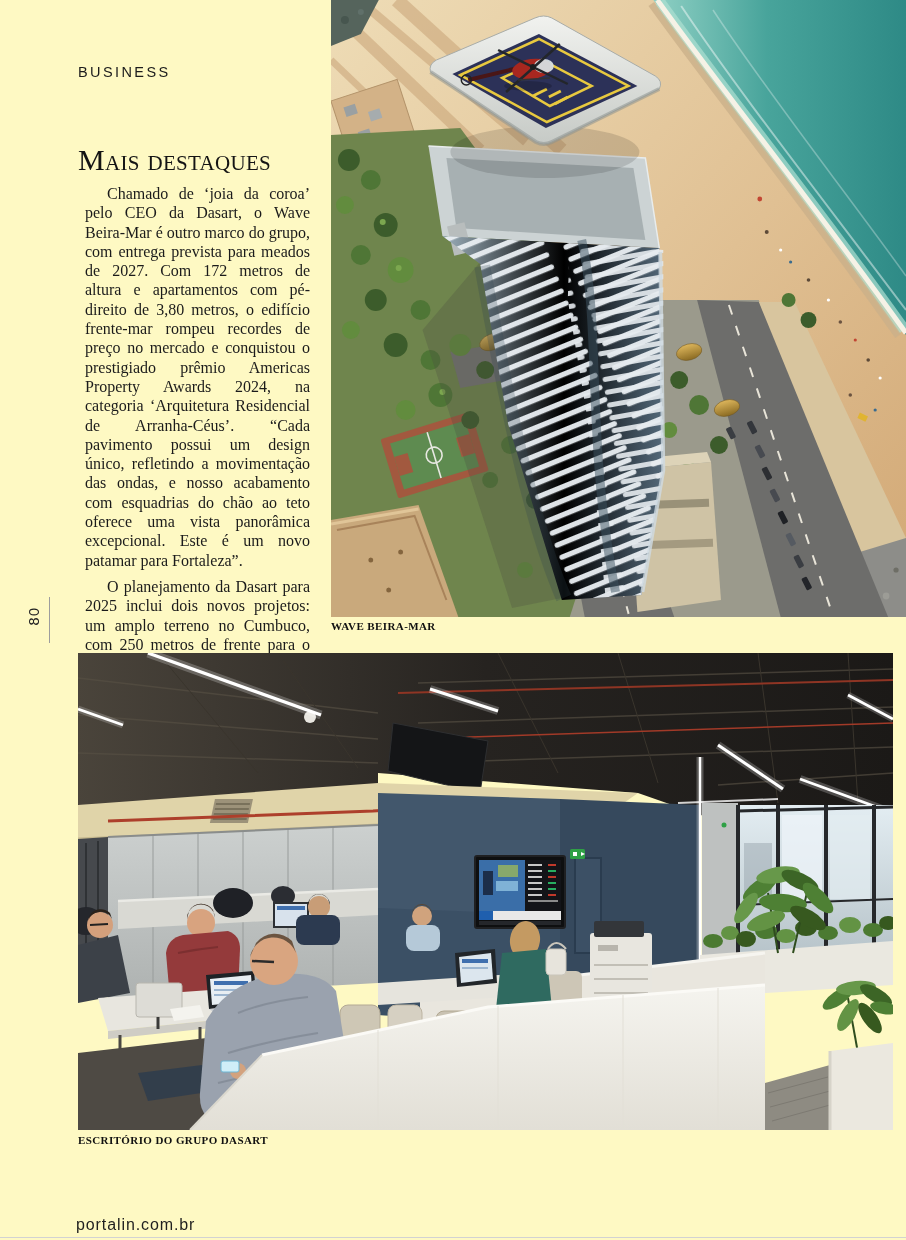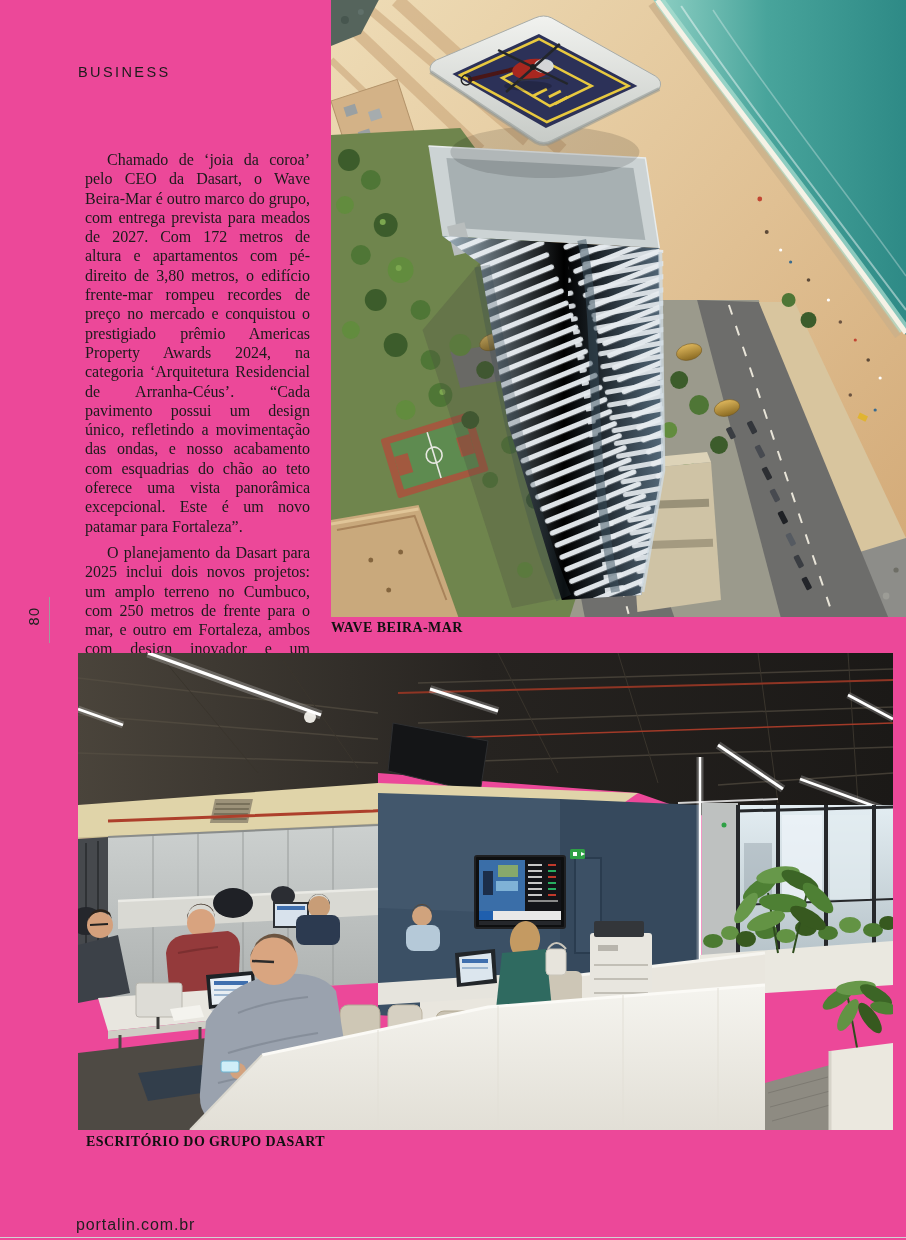--- a/index.html
+++ b/index.html
@@ -1,26 +1,26 @@
 <!DOCTYPE html>
 <html lang="pt"><head>
 <meta charset="utf-8">
 <style>
   html,body{margin:0;padding:0;background:#888;}
-  .page{position:relative;width:906px;height:1240px;background:#ec4899;overflow:hidden;
+  .page{position:relative;width:906px;height:1240px;background:#fef9c3;overflow:hidden;
         font-family:"Liberation Serif",serif;color:#1b1b1b;margin:0 auto;}
   .section-label{position:absolute;left:78px;top:64px;
         font-family:"Liberation Sans",sans-serif;font-size:14.5px;letter-spacing:2.4px;color:#1c1c1c;}
   .fig-tower{position:absolute;left:331px;top:0;width:575px;height:617px;margin:0;}
   .fig-office{position:absolute;left:78px;top:653px;width:815px;height:477px;margin:0;}
   .fig-tower svg,.fig-office svg{display:block;width:100%;height:100%;}
   .caption{position:absolute;font-family:"Liberation Serif",serif;font-weight:bold;
-        font-size:14px;letter-spacing:.4px;color:#111;}
+        font-size:11px;letter-spacing:.4px;color:#111;}
   .cap-tower{left:331px;top:620px;}
-  .cap-office{left:86px;top:1134px;}
+  .cap-office{left:78px;top:1134px;}
   .article-col{position:absolute;left:78px;top:143px;width:239px;}
   .headline{font-size:30px;line-height:34px;font-weight:normal;font-variant:small-caps;
         letter-spacing:.3px;margin:0 0 3px 0;color:#141414;}
   .article-col p{font-size:16px;line-height:19.3px;text-align:justify;text-indent:22px;
         margin:7px;color:#1b1b1b;hyphens:auto;}
   .pagenum{position:absolute;left:12px;top:601px;width:44px;height:30px;
         transform:rotate(-90deg);transform-origin:center;
         font-family:"Liberation Sans",sans-serif;font-size:14.5px;letter-spacing:1.5px;color:#222;
         text-align:center;line-height:30px;}
   .pagenum-rule{position:absolute;left:49px;top:597px;width:1px;height:46px;background:#9d9d9d;}
@@ -261,20 +261,21 @@
       <ellipse cx="214" cy="66" rx="10" ry="7" fill="#d6dee2" opacity=".95"></ellipse>
       <line x1="168" y1="50" x2="238" y2="84" stroke="#23262a" stroke-width="2.5"></line>
       <line x1="230" y1="44" x2="176" y2="92" stroke="#23262a" stroke-width="2.5"></line>
       <circle cx="203" cy="67" r="3" fill="#1c1e20"></circle>
       <line x1="188" y1="80" x2="220" y2="78" stroke="#333" stroke-width="1.5"></line>
     </svg>
   </figure>
   <figcaption class="caption cap-tower">WAVE BEIRA-MAR</figcaption>
 
   <div class="article-col">
+    <h1 class="headline">Mais destaques</h1>
     <p>Chamado de ‘joia da coroa’ pelo CEO da Dasart, o Wave Beira-Mar é outro marco do grupo, com entrega prevista para meados de 2027. Com 172 metros de altura e apartamentos com pé-direito de 3,80 metros, o edifício frente-mar rompeu recordes de preço no mercado e conquistou o prestigiado prêmio Americas Property Awards 2024, na categoria ‘Arquitetura Residencial de Arranha-Céus’. “Cada pavimento possui um design único, refletindo a movimentação das ondas, e nosso acabamento com esquadrias do chão ao teto oferece uma vista panorâmica excepcional. Este é um novo patamar para Fortaleza”.</p>
     <p>O planejamento da Dasart para 2025 inclui dois novos projetos: um amplo terreno no Cumbuco, com 250 metros de frente para o mar, e outro em Fortaleza, ambos com design inovador e um compromisso com a</p>
   </div>
 
   <div class="pagenum">80</div>
   <div class="pagenum-rule"></div>
 
   <figure class="fig-office">
     <svg viewBox="0 0 815 477" preserveAspectRatio="none" aria-hidden="true">
       <defs>

